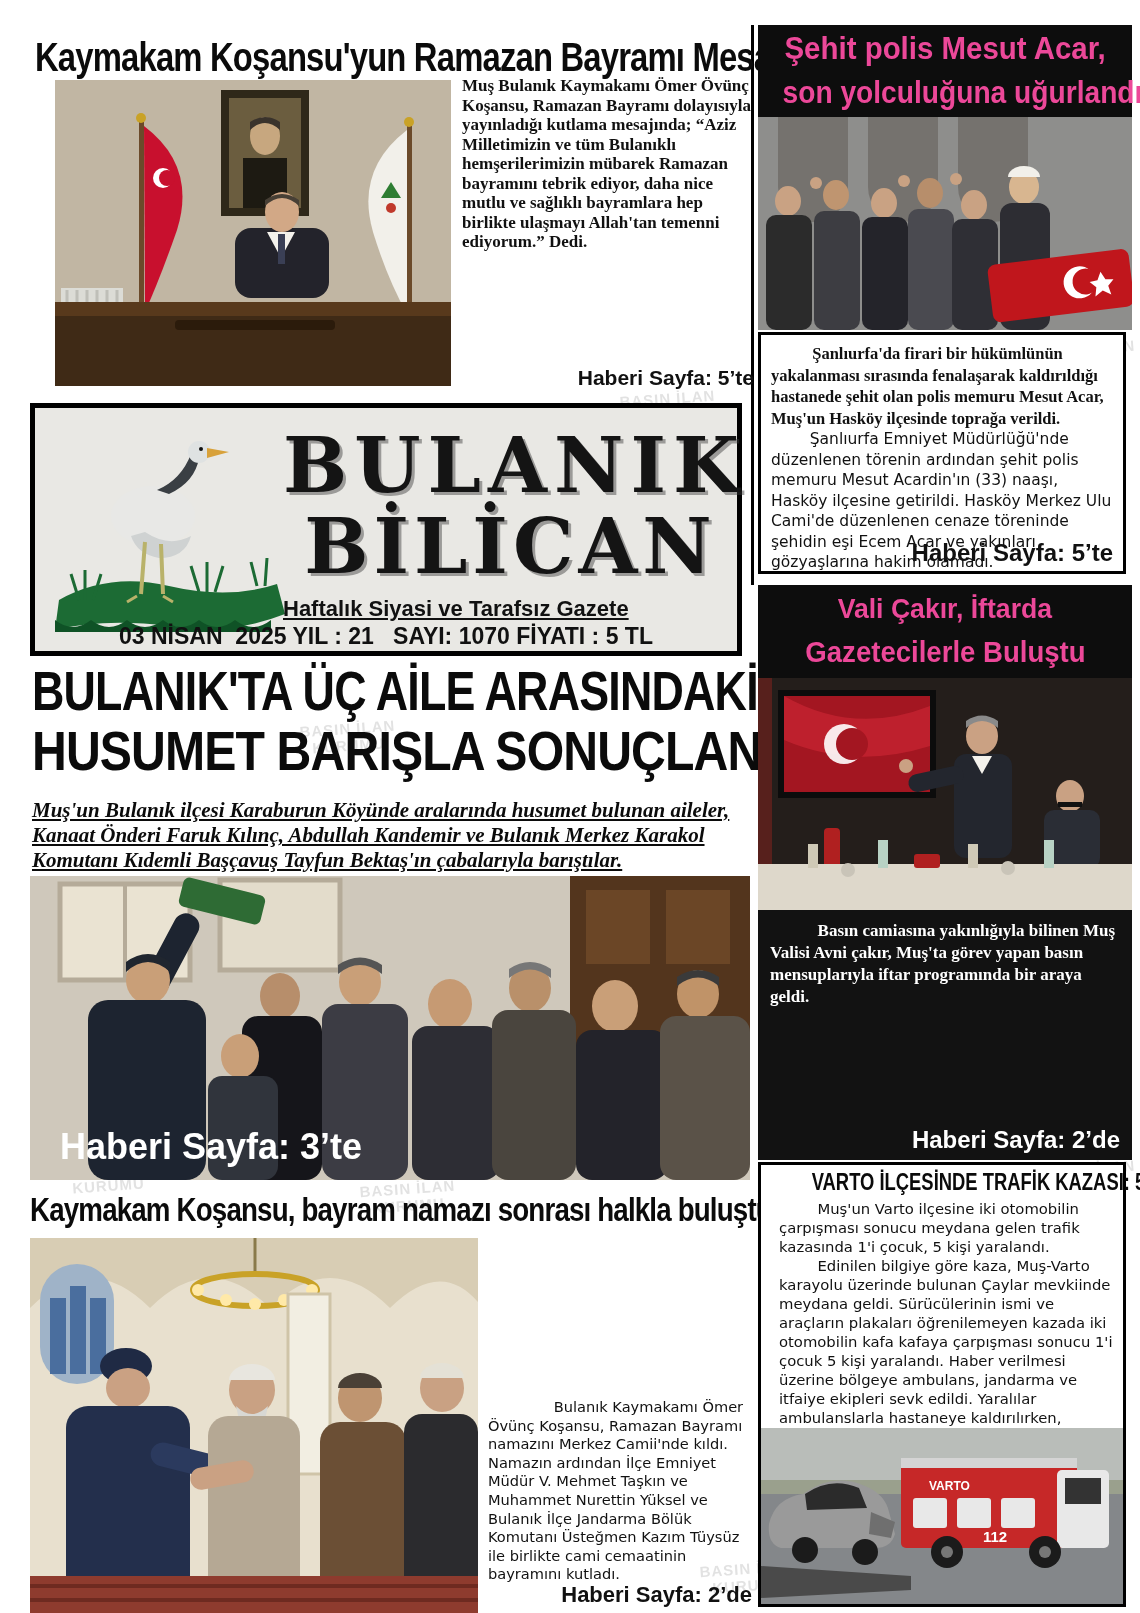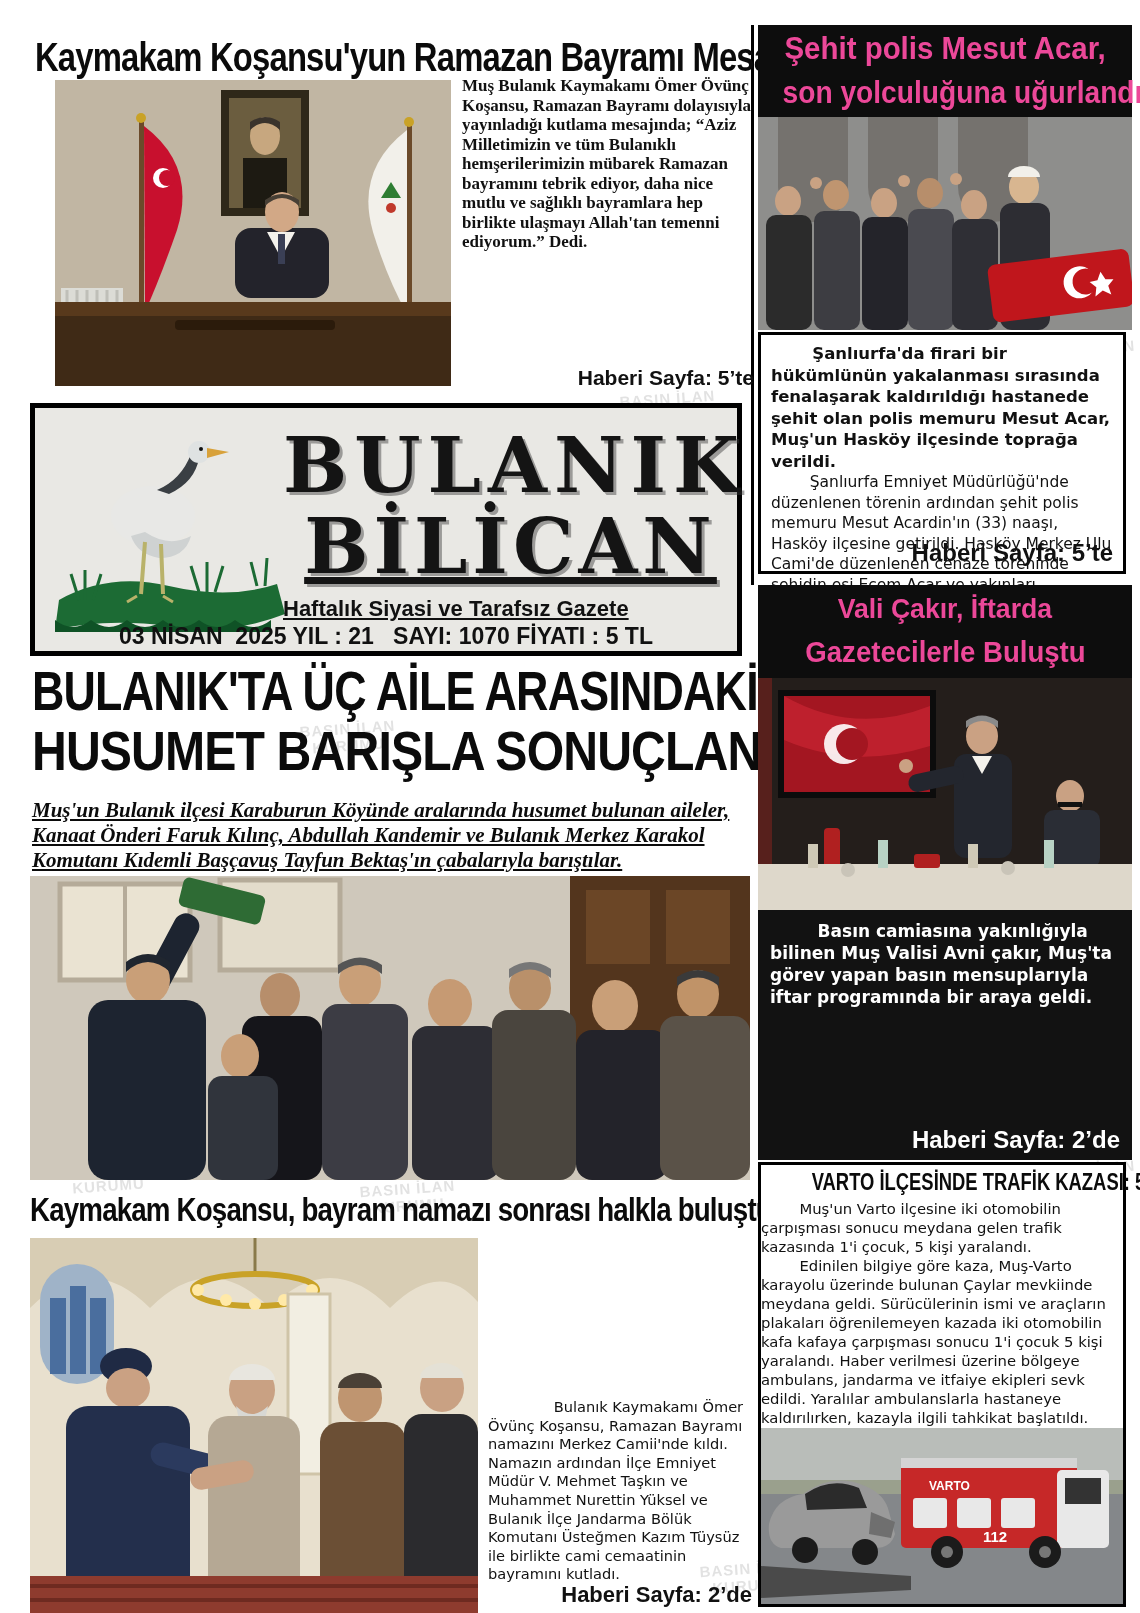--- a/index.html
+++ b/index.html
@@ -20,34 +20,34 @@
   .serif-lead{font-family:"Liberation Serif",serif;font-weight:bold;}
   .sans-body{font-family:"DejaVu Sans",sans-serif;}
   .pageref{font-family:Liberation Sans, sans-serif;font-weight:bold;}
 
   
   #masthead{left:30px;top:403px;width:702px;height:243px;border:5px solid #000;background:#e9e8e4;}
   #mast-title{position:absolute;left:248px;top:18px;width:455px;text-align:center;
       font-family:"DejaVu Serif",serif;font-weight:bold;color:#141414;
       text-shadow:3px 3px 0 rgba(60,60,60,.45);}
   #mast-title .l1{font-size:76px;line-height:80px;letter-spacing:7px;}
-  #mast-title .l2{font-size:76px;line-height:82px;letter-spacing:5px;text-decoration:underline;}
+  #mast-title .l2{font-size:76px;line-height:82px;letter-spacing:5px;}
   #mast-tagline{position:absolute;left:248px;top:188px;width:455px;text-align:left;
       font:bold 22px/26px "Liberation Sans",sans-serif;text-decoration:underline;}
   #mast-dateline{position:absolute;left:15px;top:216px;width:672px;text-align:center;
       font:bold 23px/25px "Liberation Sans",sans-serif;white-space:pre;}
 
   
   .blackbox{background:#0d0d0d;color:#fff;text-align:center;}
   .blackbox .bh{font-family:"Liberation Sans",sans-serif;font-weight:bold;color:#ec4899;}
 
   
   .rulebox{border:3px solid #000;background:#fff;}
 
-  .intro-bold{font-weight:bold;}
+  .intro-bold{font-weight:bold;font-family:Liberation Serif, serif;}
   p{margin:0;}
 
   .subhead{font-family:"Liberation Serif",serif;font-weight:bold;font-style:italic;
            text-decoration:underline;color:#0b0b0b;}
 
   .photo{overflow:hidden;background:#888;}
   .photo svg{display:block;width:100%;height:100%;}
 
   .overlay-ref{position:absolute;color:#fff;font:bold 36px "Liberation Sans",sans-serif;letter-spacing:0;}
 
@@ -208,20 +208,21 @@
           <rect x="462" y="134" width="84" height="170" rx="16" fill="#4a453e"></rect>
         <ellipse cx="585" cy="130" rx="23" ry="26" fill="#c99f78"></ellipse>
           <rect x="546" y="154" width="92" height="150" rx="16" fill="#23232a"></rect>
         <ellipse cx="668" cy="118" rx="21" ry="24" fill="#c09368"></ellipse>
           <path d="M647 110 q21 -17 42 0 l0 -9 q-21 -14 -42 0 z" fill="#3a3a3a"></path>
           <rect x="630" y="140" width="90" height="164" rx="16" fill="#5a5248"></rect>
         <ellipse cx="210" cy="180" rx="19" ry="22" fill="#c99f78"></ellipse>
           <rect x="178" y="200" width="70" height="104" rx="14" fill="#30343c"></rect>
       </g>
     </svg>
+    <div class="overlay-ref" style="left:30px;bottom:12px">Haberi Sayfa: 3’te</div>
   </div>
 
   <div class="abs hl" style="left:30px;top:1192px;width:720px;font-size:33px;line-height:36px">
     <span class="squeeze" style="transform:scaleX(.84)">Kaymakam Koşansu,  bayram namazı sonrası halkla buluştu</span>
   </div>
 
   <div class="abs photo" style="left:30px;top:1238px;width:448px;height:375px">
     <svg viewBox="0 0 448 375">
       <rect width="448" height="375" fill="#e8e0ce"></rect>
       <path d="M0 70 q60 -60 120 0 q60 -60 120 0 q60 -60 120 0 q50 -50 88 -6 l0 -64 l-448 0 z" fill="#d8cdb4"></path>
@@ -376,21 +377,21 @@
 
   <div class="abs" style="left:758px;top:910px;width:374px;height:250px;background:#121212;color:#fff;padding:10px 12px;box-sizing:border-box">
     <p class="sans-body intro-bold" style="font-size:17px;line-height:22px;text-indent:2.8em">Basın camiasına yakınlığıyla bilinen Muş Valisi  Avni çakır,  Muş'ta görev yapan basın mensuplarıyla iftar programında bir araya geldi.</p>
     <div class="pageref" style="position:absolute;right:12px;bottom:6px;font-size:24px;color:#fff">Haberi Sayfa: 2’de</div>
   </div>
 
   <div class="abs rulebox" style="left:758px;top:1162px;width:368px;height:445px;box-sizing:border-box">
     <div class="hl" style="text-align:center;font-size:23px;line-height:30px;margin-top:2px;letter-spacing:0">
       <span class="squeeze center" style="transform:scaleX(.80)">VARTO İLÇESİNDE TRAFİK KAZASI: 5 YARALI</span>
     </div>
-    <div style="padding:2px 10px 0 0">
+    <div style="padding:2px 10px 0 18px">
       <p class="sans-body" style="font-size:14.8px;line-height:19px;text-indent:2.6em">Muş'un Varto ilçesine iki otomobilin çarpışması sonucu meydana gelen trafik kazasında 1'i çocuk, 5 kişi yaralandı.</p>
       <p class="sans-body" style="font-size:14.8px;line-height:19px;text-indent:2.6em">Edinilen bilgiye göre kaza, Muş-Varto karayolu üzerinde bulunan Çaylar mevkiinde meydana geldi. Sürücülerinin ismi ve araçların plakaları öğrenilemeyen kazada iki otomobilin kafa kafaya çarpışması sonucu 1'i çocuk 5 kişi yaralandı. Haber verilmesi üzerine bölgeye ambulans, jandarma ve itfaiye ekipleri sevk edildi. Yaralılar ambulanslarla hastaneye kaldırılırken, kazayla ilgili tahkikat başlatıldı.</p>
       <div class="pageref" style="text-align:right;font-size:19px;margin-top:2px">( Haber Merkezi)</div>
     </div>
     <div class="photo" style="position:absolute;left:0;right:0;bottom:0;height:176px">
       <svg viewBox="0 0 362 176">
         <rect width="362" height="176" fill="#b9bdb9"></rect>
         <rect y="52" width="362" height="16" fill="#9aa08d"></rect>
         <rect y="66" width="362" height="110" fill="#84878a"></rect>
         <g>

